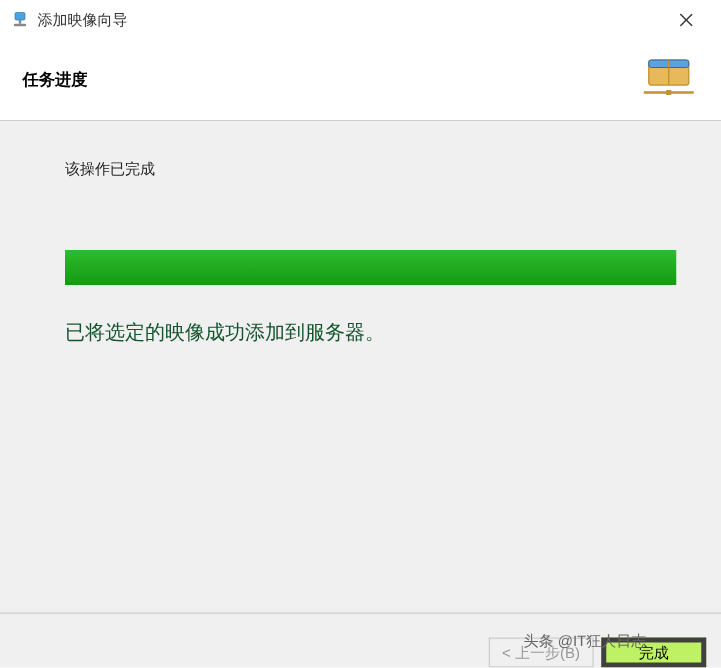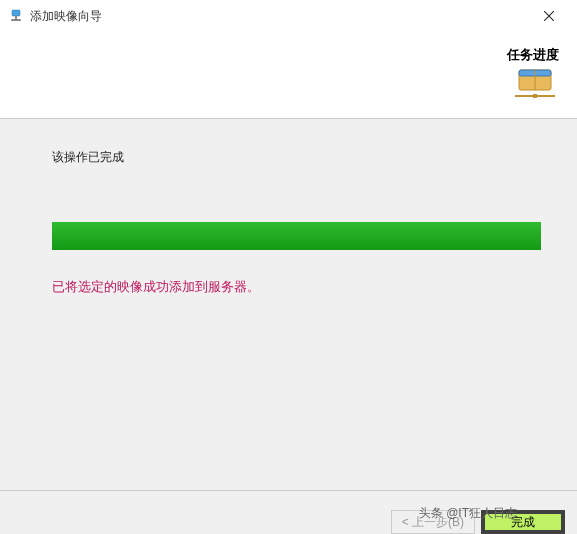--- a/index.html
+++ b/index.html
@@ -26,25 +26,24 @@
     }
     .titlebar-title { flex: 1; font-size: 12px; color: #333; }
     .close-btn {
       width: 40px; height: 24px;
       display: flex; align-items: center; justify-content: center;
       font-size: 14px; color: #333;
       cursor: pointer;
     }
     .header {
       display: flex;
-      align-items: flex-end;
+      align-items: center;
       padding: 10px 18px 14px 18px;
       background: #fff;
       border-bottom: 1px solid #ccc;
-      flex-direction: column;
     }
     .header-title {
       font-weight: bold;
       font-size: 13px;
       color: #000;
       flex: 1;
       padding-top: 4px;
     }
     .header-icon {
       width: 48px; height: 40px;
@@ -60,22 +59,22 @@
       margin-bottom: 56px;
     }
     .progress-bar {
       width: 100%;
       height: 28px;
       background: #1aaa1a;
       background: linear-gradient(to bottom, #2fbb2f, #149914);
       margin-bottom: 28px;
     }
     .result-text {
-      font-size: 13px;
-      color: #be185d;
+      font-size: 16px;
+      color: #14532d;
     }
     .footer {
       position: absolute;
       bottom: 0; left: 0; right: 0;
       height: 44px;
       background: #f0f0f0;
       border-top: 1px solid #ccc;
       display: flex;
       align-items: flex-end;
       justify-content: flex-end;

